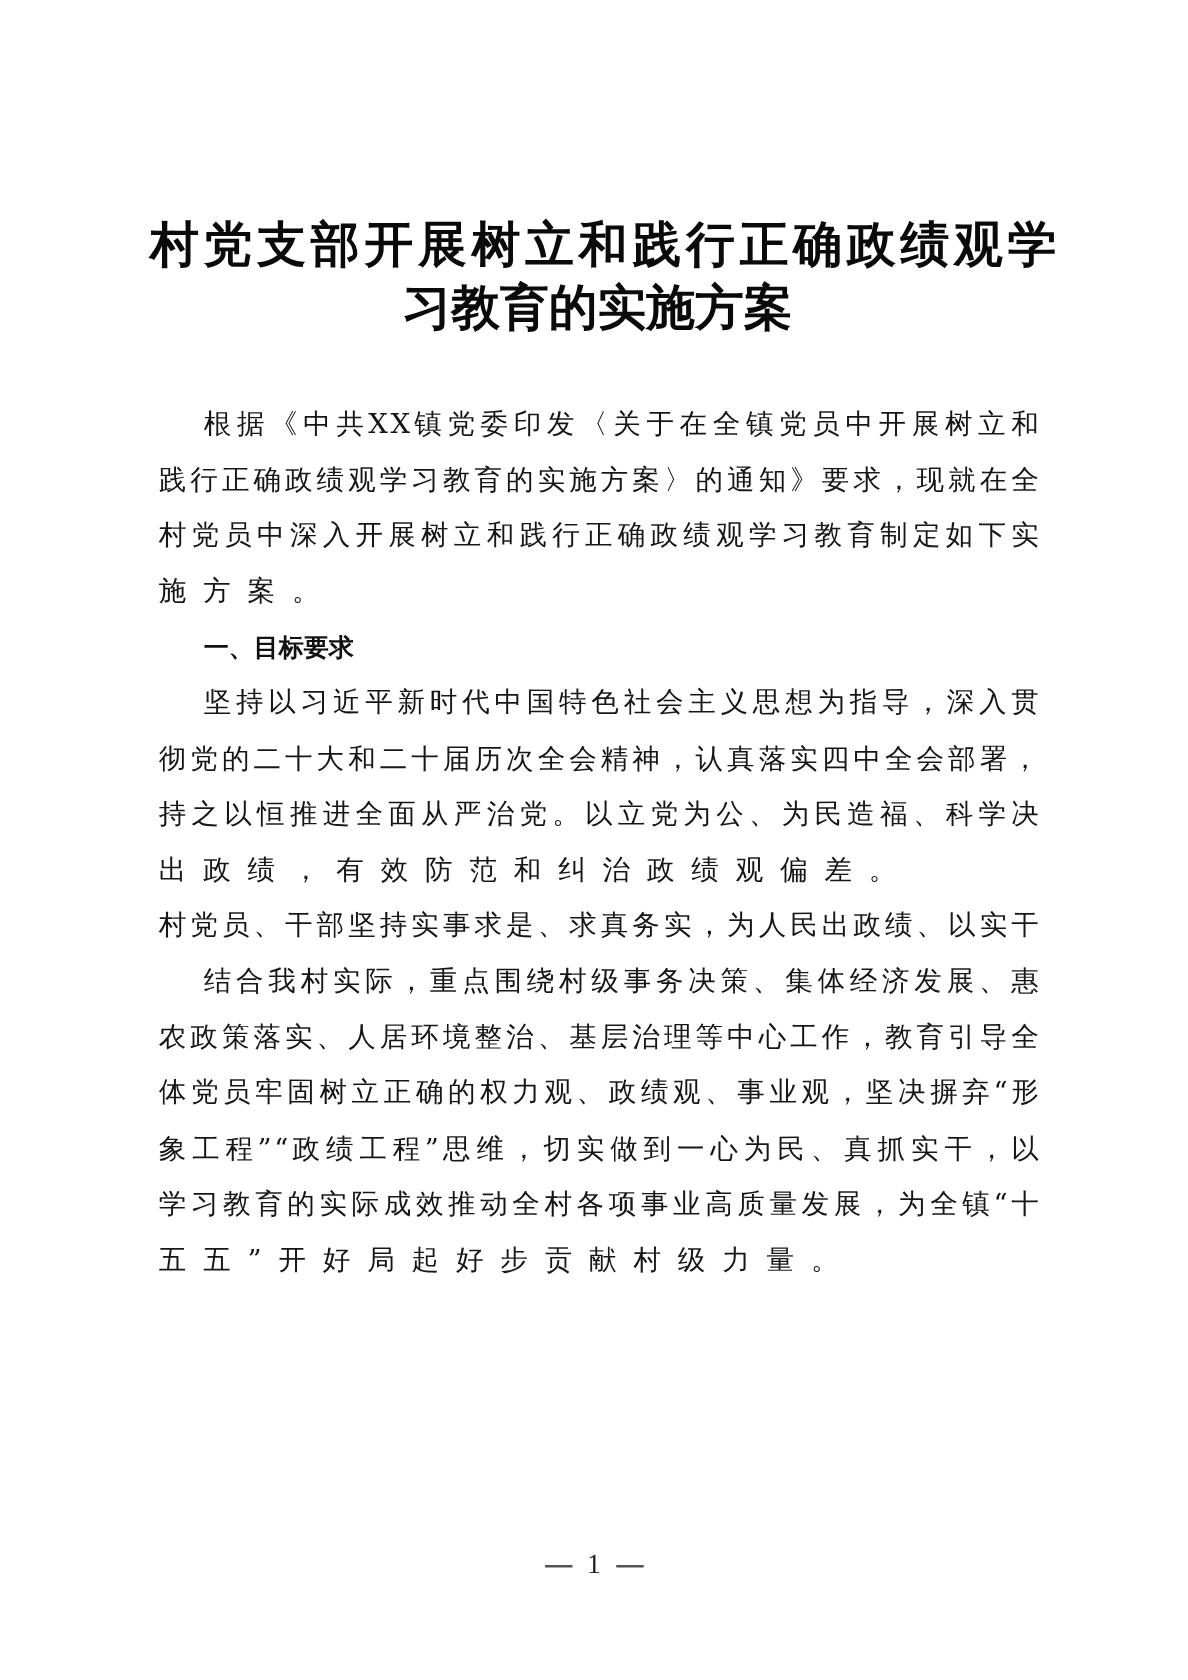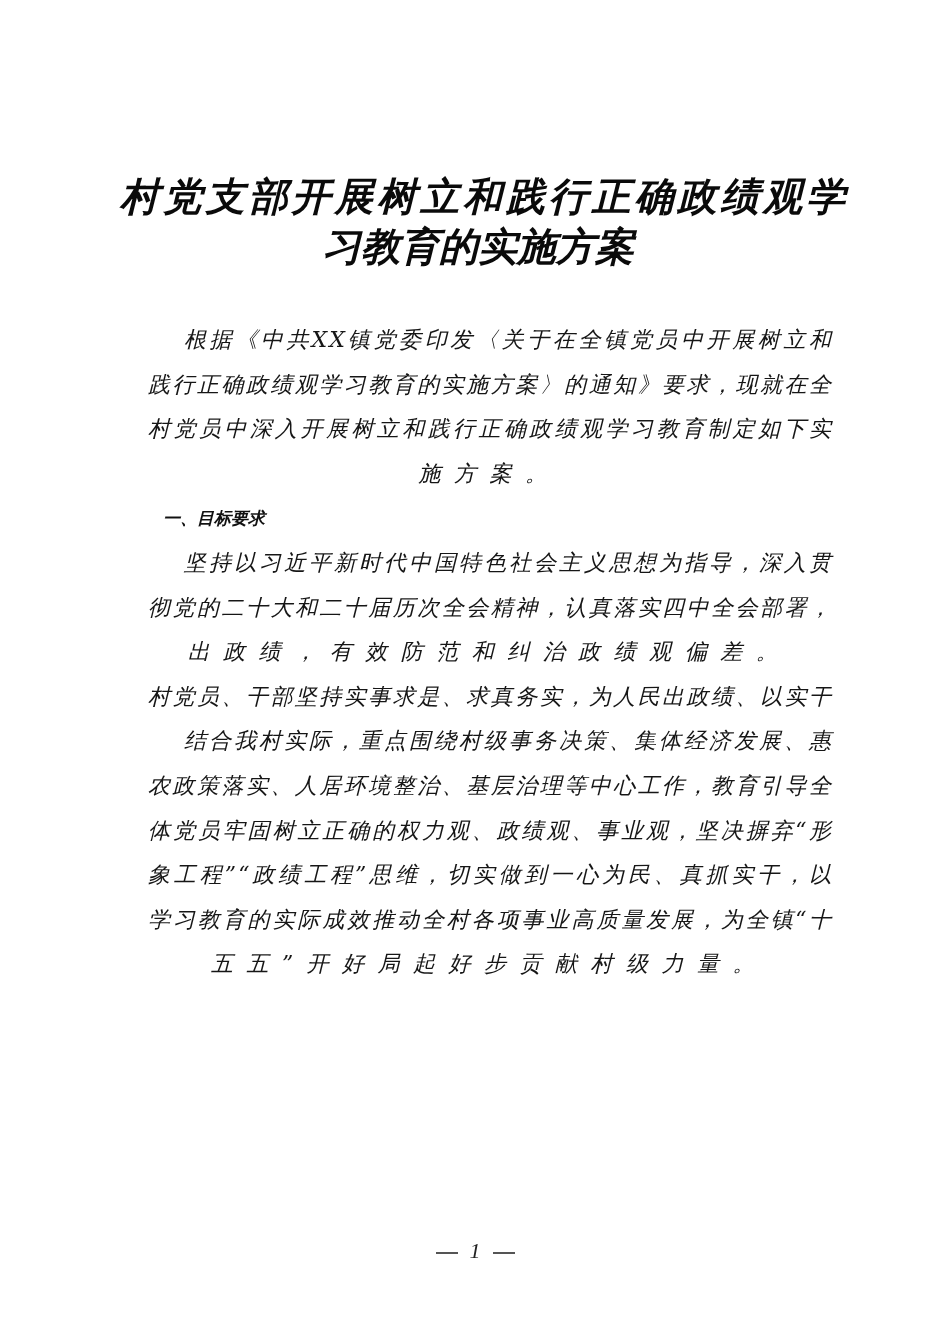--- a/index.html
+++ b/index.html
@@ -12,21 +12,20 @@
       height: 1344px;
       position: relative;
       overflow: hidden;
       color: #111111;
     }
     .page {
       position: absolute;
       left: 0; top: 0;
       width: 760px; height: 1344px;
       background: #ffffff;
-      font-style: italic;
     }
     .title {
       position: absolute;
       left: 120px;
       width: 716px;
       top: 172px;
       font-family: "DejaVu Sans", "Liberation Sans", sans-serif;
       font-weight: bold;
       font-size: 39px;
       line-height: 50px;
@@ -50,41 +49,40 @@
       font-family: "DejaVu Serif", "Liberation Serif", serif;
       font-size: 22px;
       color: #161616;
     }
     .line {
       display: block;
       height: 44.6px;
       line-height: 44.6px;
       white-space: nowrap;
       overflow: visible;
-      margin-left: 21px;
     }
     .line.full {
       text-align: justify;
       text-align-last: justify;
     }
     .line.indent {
       padding-left: 36px;
     }
     .line.last {
       letter-spacing: 13.5px;
-      text-align: center;
+      text-align: left;
     }
     .heading {
       display: block;
       height: 44.6px;
       line-height: 44.6px;
       padding-left: 36px;
       font-family: "DejaVu Sans", "Liberation Sans", sans-serif;
       font-weight: bold;
-      font-size: 17px;
+      font-size: 20px;
       color: #111111;
     }
     .footer {
       position: absolute;
       left: 0;
       width: 950px;
       top: 1238px;
       text-align: center;
       font-family: "Liberation Serif", "DejaVu Serif", serif;
       font-size: 22px;
@@ -116,20 +114,21 @@
       <span class="line full">践 行 正 确 政 绩 观 学 习 教 育 的 实 施 方 案 〉 的 通 知 》 要 求 ， 现 就 在 全</span>
       <span class="line full">村 党 员 中 深 入 开 展 树 立 和 践 行 正 确 政 绩 观 学 习 教 育 制 定 如 下 实</span>
       <span class="line last">施方案。</span>
     </div>
 
     <div class="heading">一、目标要求</div>
 
     <div>
       <span class="line full indent">坚 持 以 习 近 平 新 时 代 中 国 特 色 社 会 主 义 思 想 为 指 导 ， 深 入 贯</span>
       <span class="line full">彻 党 的 二 十 大 和 二 十 届 历 次 全 会 精 神 ， 认 真 落 实 四 中 全 会 部 署 ，</span>
+      <span class="line full">持 之 以 恒 推 进 全 面 从 严 治 党 。 以 立 党 为 公 、 为 民 造 福 、 科 学 决</span>
       <span class="line last">出政绩，有效防范和纠治政绩观偏差。</span>
       <span class="line full">村 党 员 、 干 部 坚 持 实 事 求 是 、 求 真 务 实 ， 为 人 民 出 政 绩 、 以 实 干</span>
     </div>
 
     <div>
       <span class="line full indent">结 合 我 村 实 际 ， 重 点 围 绕 村 级 事 务 决 策 、 集 体 经 济 发 展 、 惠</span>
       <span class="line full">农 政 策 落 实 、 人 居 环 境 整 治 、 基 层 治 理 等 中 心 工 作 ， 教 育 引 导 全</span>
       <span class="line full">体 党 员 牢 固 树 立 正 确 的 权 力 观 、 政 绩 观 、 事 业 观 ， 坚 决 摒 弃 “ 形</span>
       <span class="line full">象 工 程 ” “ 政 绩 工 程 ” 思 维 ， 切 实 做 到 一 心 为 民 、 真 抓 实 干 ， 以</span>
       <span class="line full">学 习 教 育 的 实 际 成 效 推 动 全 村 各 项 事 业 高 质 量 发 展 ， 为 全 镇 “ 十</span>

